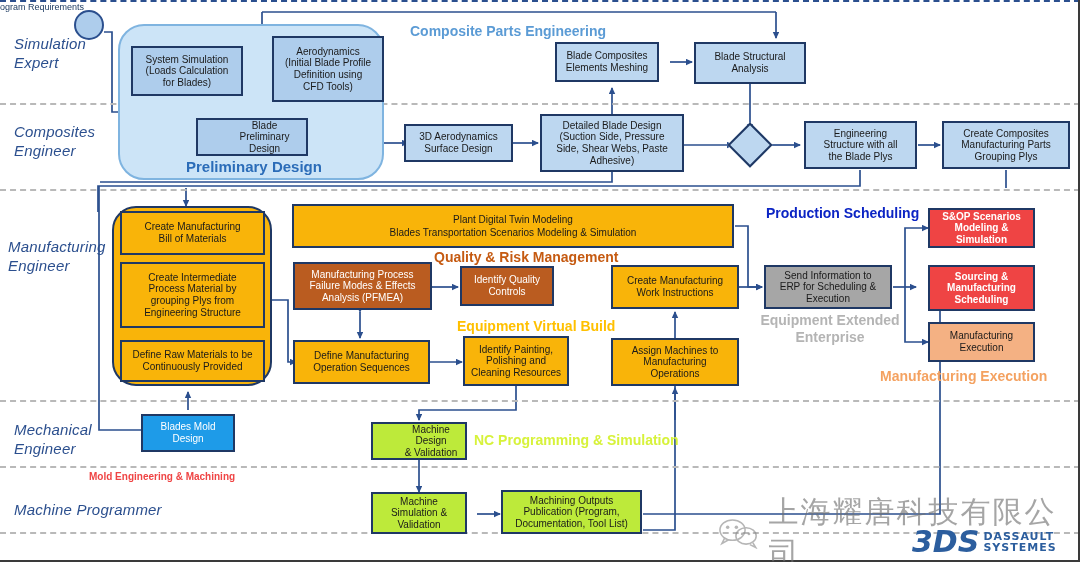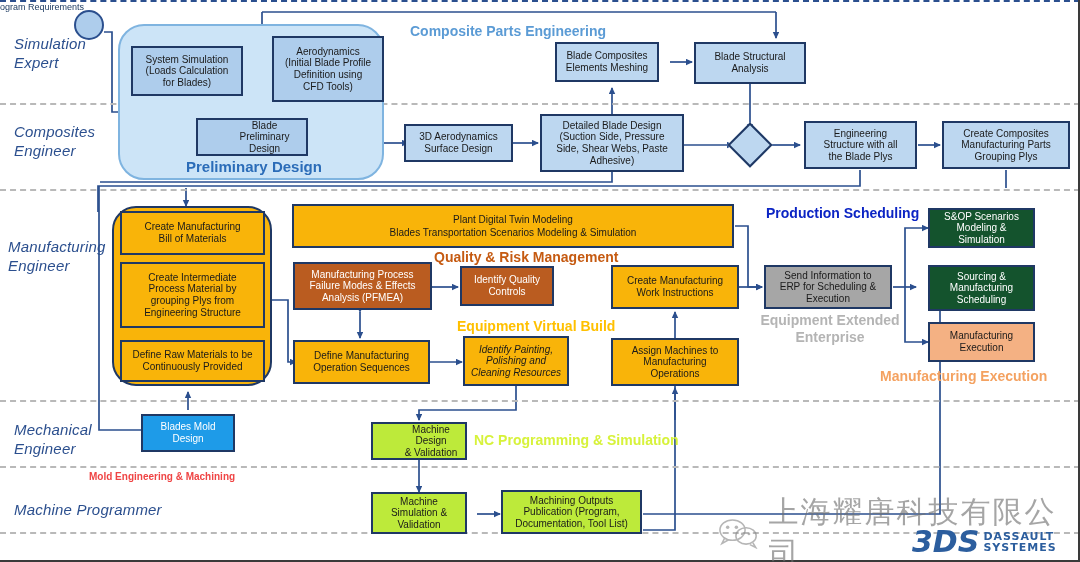--- a/index.html
+++ b/index.html
@@ -22,21 +22,21 @@
         justify-content:center;text-align:center;padding:1px 3px;
         font-size:10px;line-height:11.6px;color:#1a1a1a;
         border:2px solid #1f3864;}
   .node span{display:block;}
 
   .blue-lt{background:#bdd7f0;}
   .blue-md{background:#aecdec;}
   .orange{background:#f9b409;}
   .brown{background:#ba5c20;color:#fff;}
   .grey{background:#a6a6a6;}
-  .royal{background:#14532d;color:#fff;}
+  .royal{background:#ef4444;color:#fff;font-weight:bold;}
   .peach{background:#f4b183;}
   .green{background:#bdea3a;}
   .cyan{background:#1e9be8;color:#fff;}
 
   
   .group{position:absolute;box-sizing:border-box;}
   .grp-prelim{background:#cce4f7;border:2px solid #7fb4e0;border-radius:26px;}
   .grp-orange{background:#f9b409;border:2px solid #1f3864;border-radius:24px;}
   .grp-title{position:absolute;font-size:15px;color:#2b6cb8;font-weight:bold;}
 
@@ -279,21 +279,21 @@
     <span style="white-space:pre-line;">Identify Quality
 Controls</span>
     </div>
 
   <div class="node orange" style="left:293px;top:340px;width:137px;height:44px;">
     <span style="white-space:pre-line;">Define Manufacturing
 Operation Sequences</span>
     </div>
 
   <div class="node orange" style="left:463px;top:336px;width:106px;height:50px;">
-    <span style="white-space:pre-line;font-style:italic;">Identify Painting,
+    <span style="white-space:pre-line;">Identify Painting,
 Polishing and
 Cleaning Resources</span>
     </div>
 
   <div class="node orange" style="left:611px;top:265px;width:128px;height:44px;">
     <span style="white-space:pre-line;">Create Manufacturing
 Work Instructions</span>
     </div>
 
   <div class="node orange" style="left:611px;top:338px;width:128px;height:48px;">

